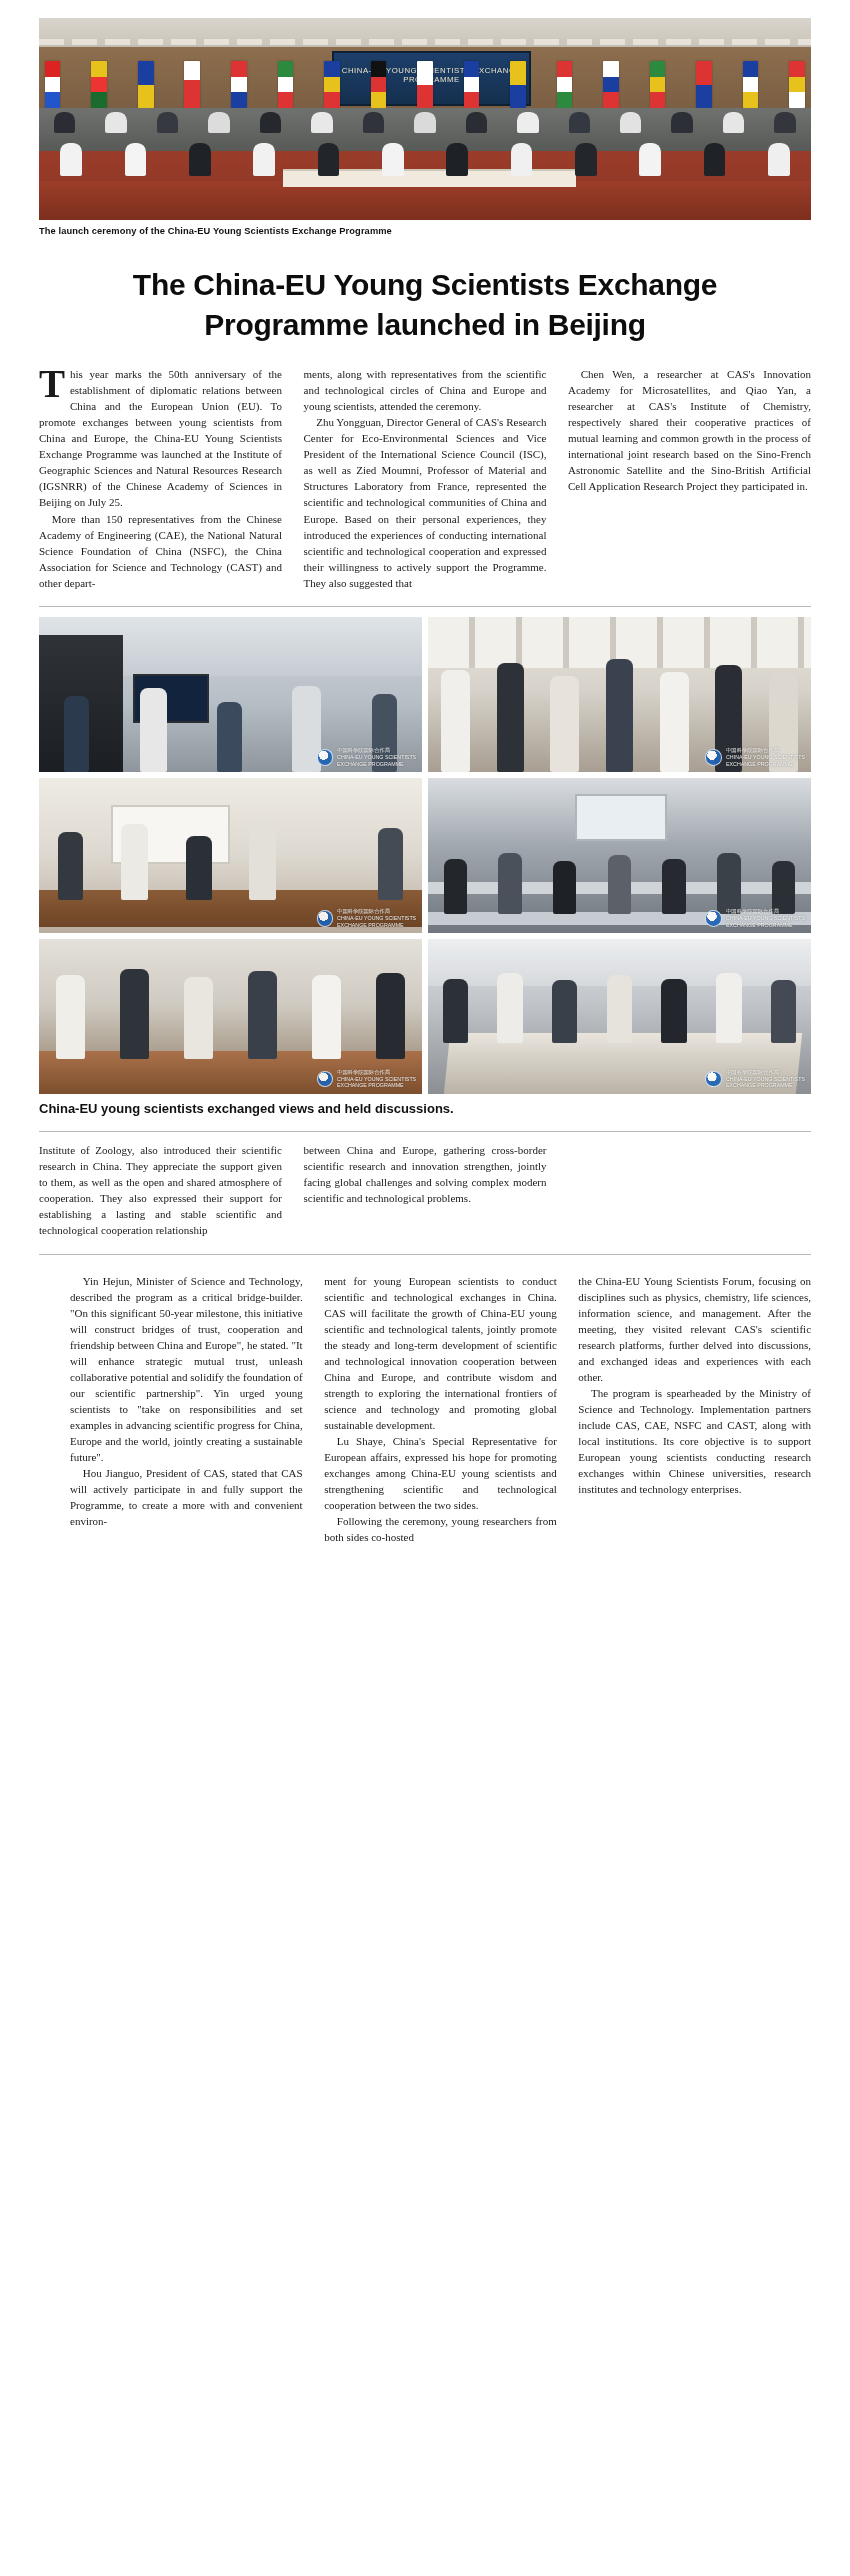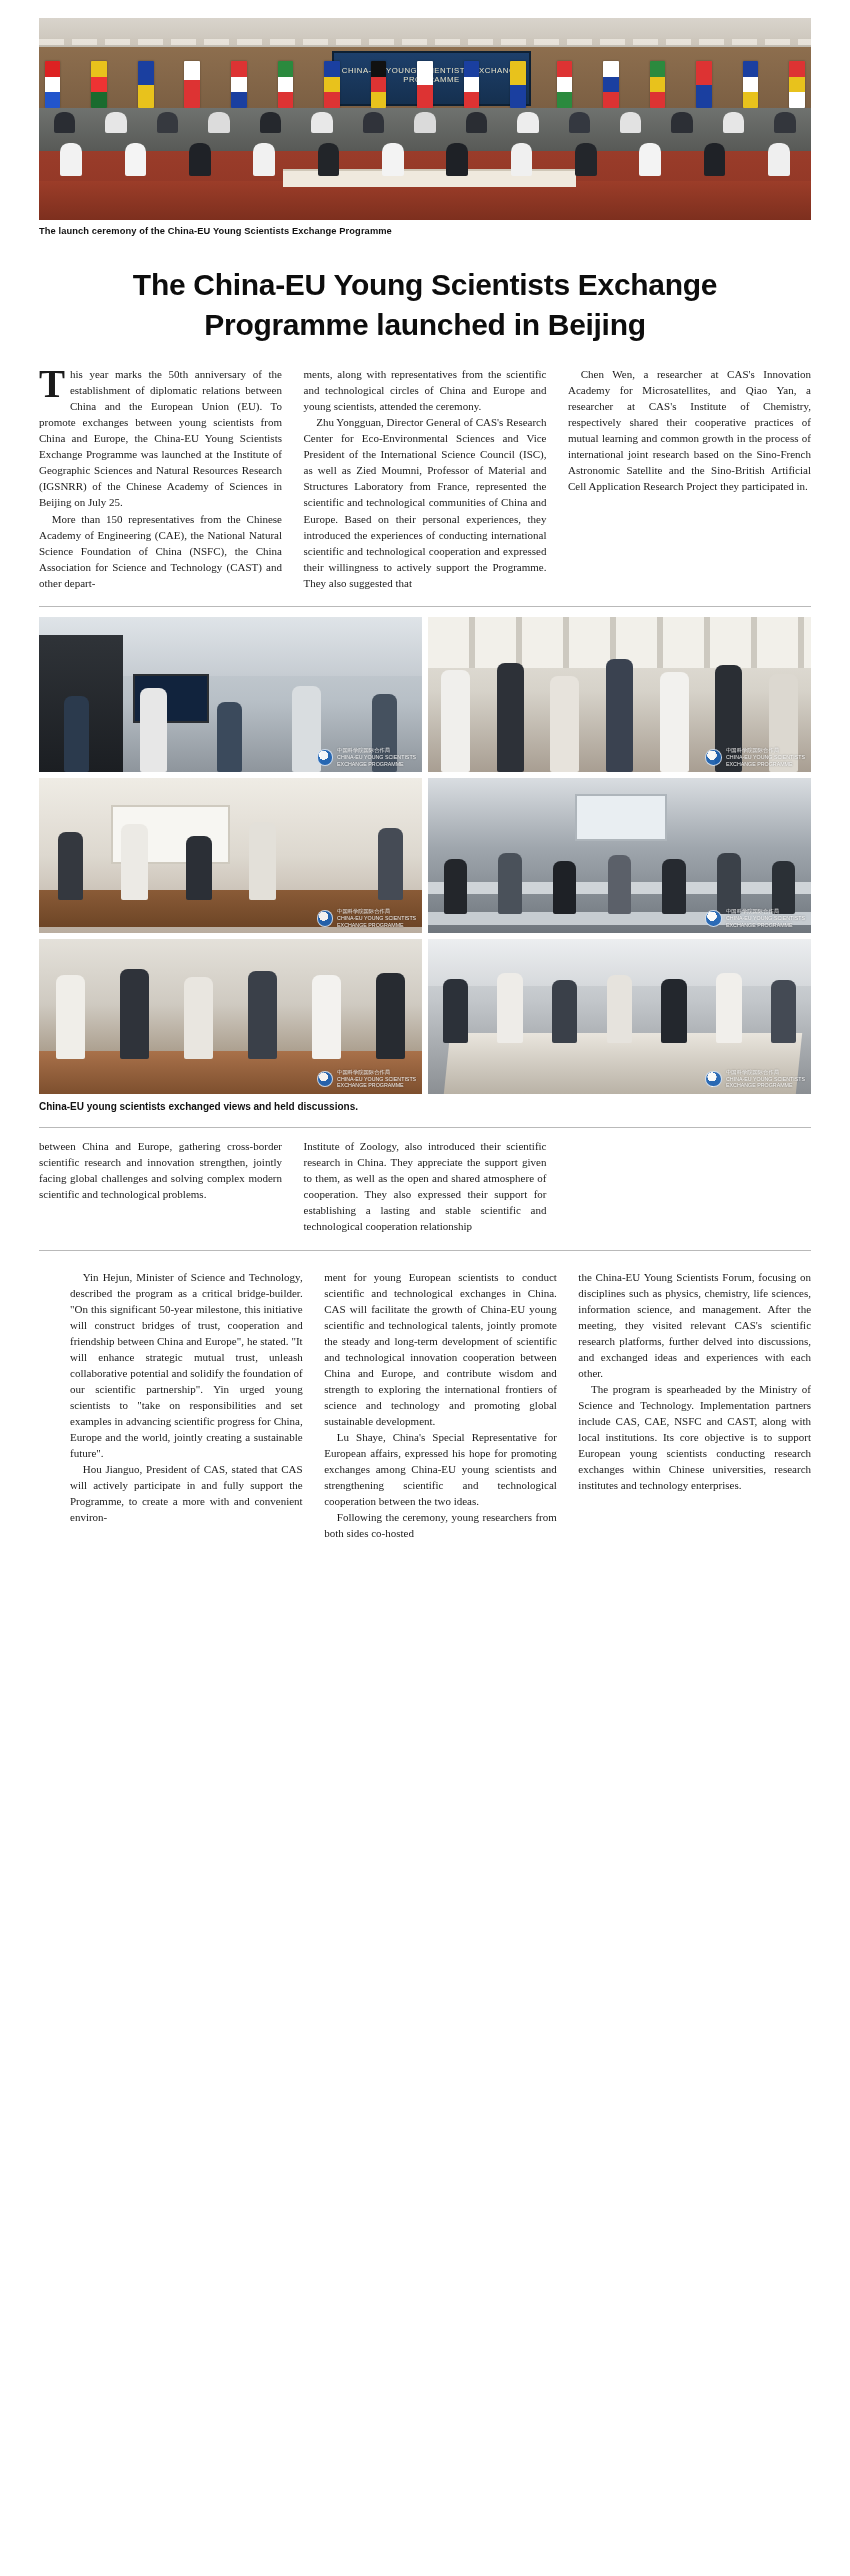--- a/index.html
+++ b/index.html
@@ -160,21 +160,21 @@
     font-family: "Liberation Sans", sans-serif;
     font-size: 5.3px;
     line-height: 1.25;
     color: #ffffff;
     text-shadow: 0 0 2px rgba(0,0,0,.6);
     white-space: pre-line;
   }
   .grid-caption {
     font-family: "Liberation Sans", sans-serif;
     font-weight: bold;
-    font-size: 10px;
+    font-size: 13px;
     color: #111;
     margin-top: 6.8px;
   }
 
   
   .band { position: absolute; left: 0; width: 100%; }
   .figs { position: absolute; left: 0; width: 100%; display: flex; justify-content: space-around; align-items: flex-end; }
   .fg { border-radius: 7.8px 7.8px 2px 2px; }
 
   .closing {
@@ -399,37 +399,37 @@
       </div>
     </div>
   </div>
 
   <div class="grid-caption">China-EU young scientists exchanged views and held discussions.</div>
 
   <hr class="rule">
 
   <div class="cols3">
     <div class="col">
+      <p class="first">Institute of Zoology, also introduced their scientific research in China. They appreciate the support given to them, as well as the open and shared atmosphere of cooperation. They also expressed their support for establishing a lasting and stable scientific and technological cooperation relationship</p>
+    </div>
+    <div class="col">
       <p class="first">between China and Europe, gathering cross-border scientific research and innovation strengthen, jointly facing global challenges and solving complex modern scientific and technological problems.</p>
-    </div>
-    <div class="col">
-      <p class="first">Institute of Zoology, also introduced their scientific research in China. They appreciate the support given to them, as well as the open and shared atmosphere of cooperation. They also expressed their support for establishing a lasting and stable scientific and technological cooperation relationship</p>
     </div>
   </div>
 
   <hr class="rule">
 
   <div class="cols3 closing">
     <div class="col">
       <p>Yin Hejun, Minister of Science and Technology, described the program as a critical bridge-builder. "On this significant 50-year milestone, this initiative will construct bridges of trust, cooperation and friendship between China and Europe", he stated. "It will enhance strategic mutual trust, unleash collaborative potential and solidify the foundation of our scientific partnership". Yin urged young scientists to "take on responsibilities and set examples in advancing scientific progress for China, Europe and the world, jointly creating a sustainable future".</p>
       <p>Hou Jianguo, President of CAS, stated that CAS will actively participate in and fully support the Programme, to create a more with and convenient environ-</p>
     </div>
     <div class="col">
       <p class="first">ment for young European scientists to conduct scientific and technological exchanges in China. CAS will facilitate the growth of China-EU young scientific and technological talents, jointly promote the steady and long-term development of scientific and technological innovation cooperation between China and Europe, and contribute wisdom and strength to exploring the international frontiers of science and technology and promoting global sustainable development.</p>
-      <p>Lu Shaye, China's Special Representative for European affairs, expressed his hope for promoting exchanges among China-EU young scientists and strengthening scientific and technological cooperation between the two ideas.</p>
+      <p>Lu Shaye, China's Special Representative for European affairs, expressed his hope for promoting exchanges among China-EU young scientists and strengthening scientific and technological cooperation between the two sides.</p>
       <p>Following the ceremony, young researchers from both sides co-hosted</p>
     </div>
     <div class="col">
       <p class="first">the China-EU Young Scientists Forum, focusing on disciplines such as physics, chemistry, life sciences, information science, and management. After the meeting, they visited relevant CAS's scientific research platforms, further delved into discussions, and exchanged ideas and experiences with each other.</p>
       <p>The program is spearheaded by the Ministry of Science and Technology. Implementation partners include CAS, CAE, NSFC and CAST, along with local institutions. Its core objective is to support European young scientists conducting research exchanges within Chinese universities, research institutes and technology enterprises.</p>
     </div>
   </div>
 
 </div>
 

